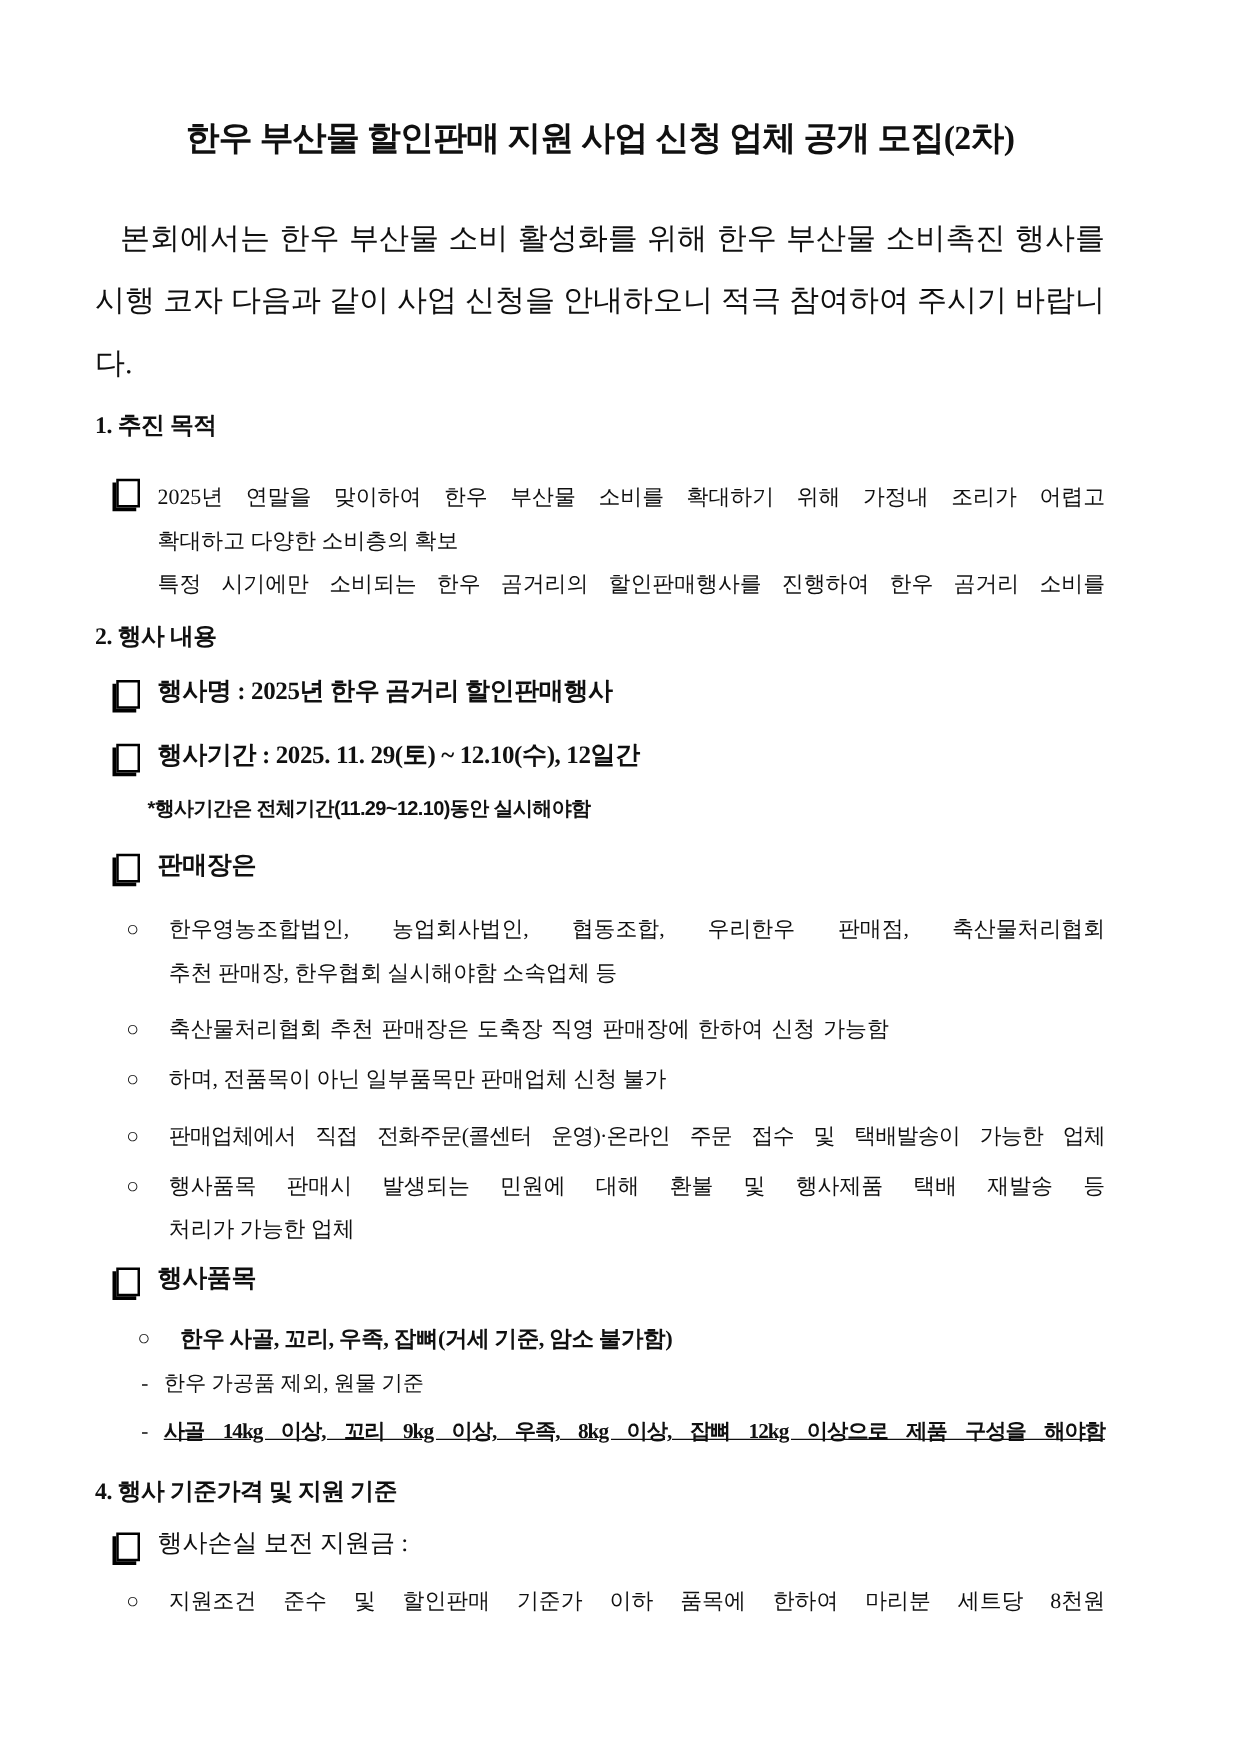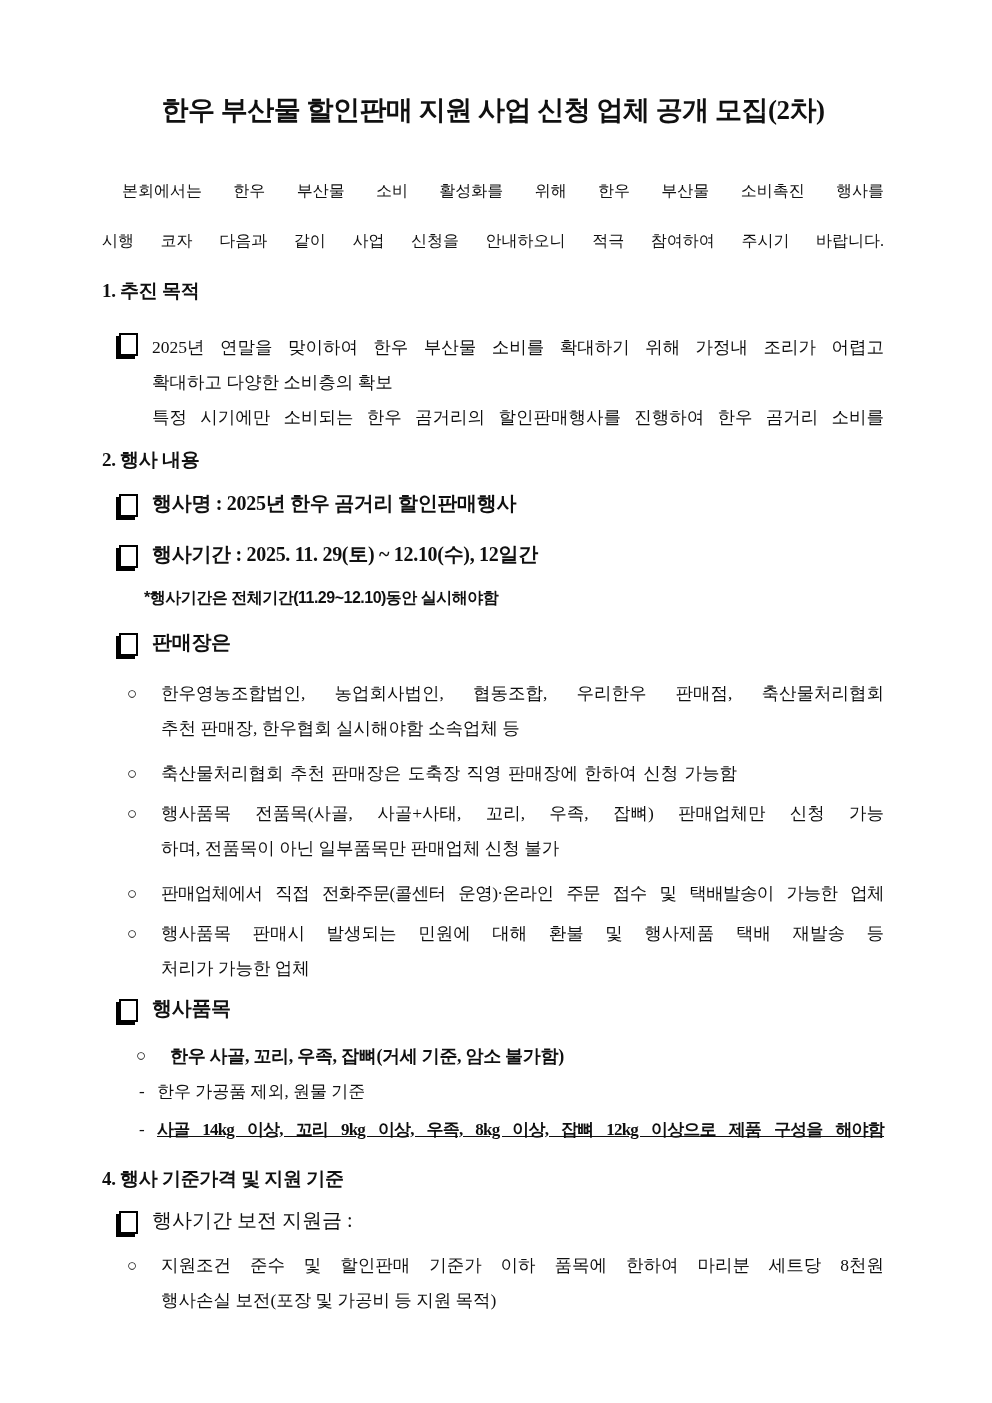--- a/index.html
+++ b/index.html
@@ -8,41 +8,41 @@
     height: 1403px;
     background: #ffffff;
     color: #101010;
     font-family: "Liberation Serif", "DejaVu Serif", serif;
     -webkit-font-smoothing: antialiased;
   }
   .page {
     box-sizing: border-box;
     width: 976px;
     height: 1403px;
-    padding: 88px 92px 40px 102px;
+    padding: 88px 92px 40px 76px;
     overflow: hidden;
   }
   
   .doc-title {
     margin: 0 0 34px 0;
     font-size: 27px;
     font-weight: bold;
     line-height: 44px;
     text-align: center;
     letter-spacing: -0.5px;
     white-space: nowrap;
   }
   
   .line { display: block; }
   .jl { text-align: justify; text-align-last: justify; }
   .indent { padding-left: 20px; }
   
   .intro {
     margin: 0 0 12px 0;
-    font-size: 16px;
+    font-size: 24px;
     line-height: 50px;
   }
   
   .sec-heading {
     margin: 0 0 26px 0;
     font-size: 19px;
     font-weight: bold;
     line-height: 26px;
     letter-spacing: -0.3px;
   }
@@ -172,21 +172,20 @@
     <div class="li ob-item mb5">
       <span class="ob">○</span>
       <div class="content">
         <span class="line spread">축산물처리협회 추천 판매장은 도축장 직영 판매장에 한하여 신청 가능함</span>
       </div>
     </div>
 
     <div class="li ob-item">
       <span class="ob">○</span>
       <div class="content">
-        <span class="line jl">행사품목 전품목(사골, 사골+사태, 꼬리, 우족, 잡뼈) 판매업체만 신청 가능</span>
         <span class="line">하며, 전품목이 아닌 일부품목만 판매업체 신청 불가</span>
       </div>
     </div>
 
     <div class="li ob-item mb5">
       <span class="ob">○</span>
       <div class="content">
         <span class="line jl condensed">판매업체에서 직접 전화주문(콜센터 운영)·온라인 주문 접수 및 택배발송이 가능한 업체</span>
       </div>
     </div>
@@ -218,25 +217,24 @@
       <span class="db">-</span>
       <div class="content jl">사골 14kg 이상, 꼬리 9kg 이상, 우족, 8kg 이상, 잡뼈 12kg 이상으로 제품 구성을 해야함</div>
     </div>
   </div>
 
   <div>
     <h2 class="sec-heading tight">4. 행사 기준가격 및 지원 기준</h2>
 
     <div class="li cb-item mb14">
       <span class="cbx"></span>
-      <div class="content">행사기간 보전 지원금 :</div>
+      <div class="content">행사손실 보전 지원금 :</div>
     </div>
 
     <div class="li ob-item">
       <span class="ob">○</span>
       <div class="content">
         <span class="line jl">지원조건 준수 및 할인판매 기준가 이하 품목에 한하여 마리분 세트당 8천원</span>
-        <span class="line">행사손실 보전(포장 및 가공비 등 지원 목적)</span>
       </div>
     </div>
   </div>
 
 </div>
 
 </body></html>

